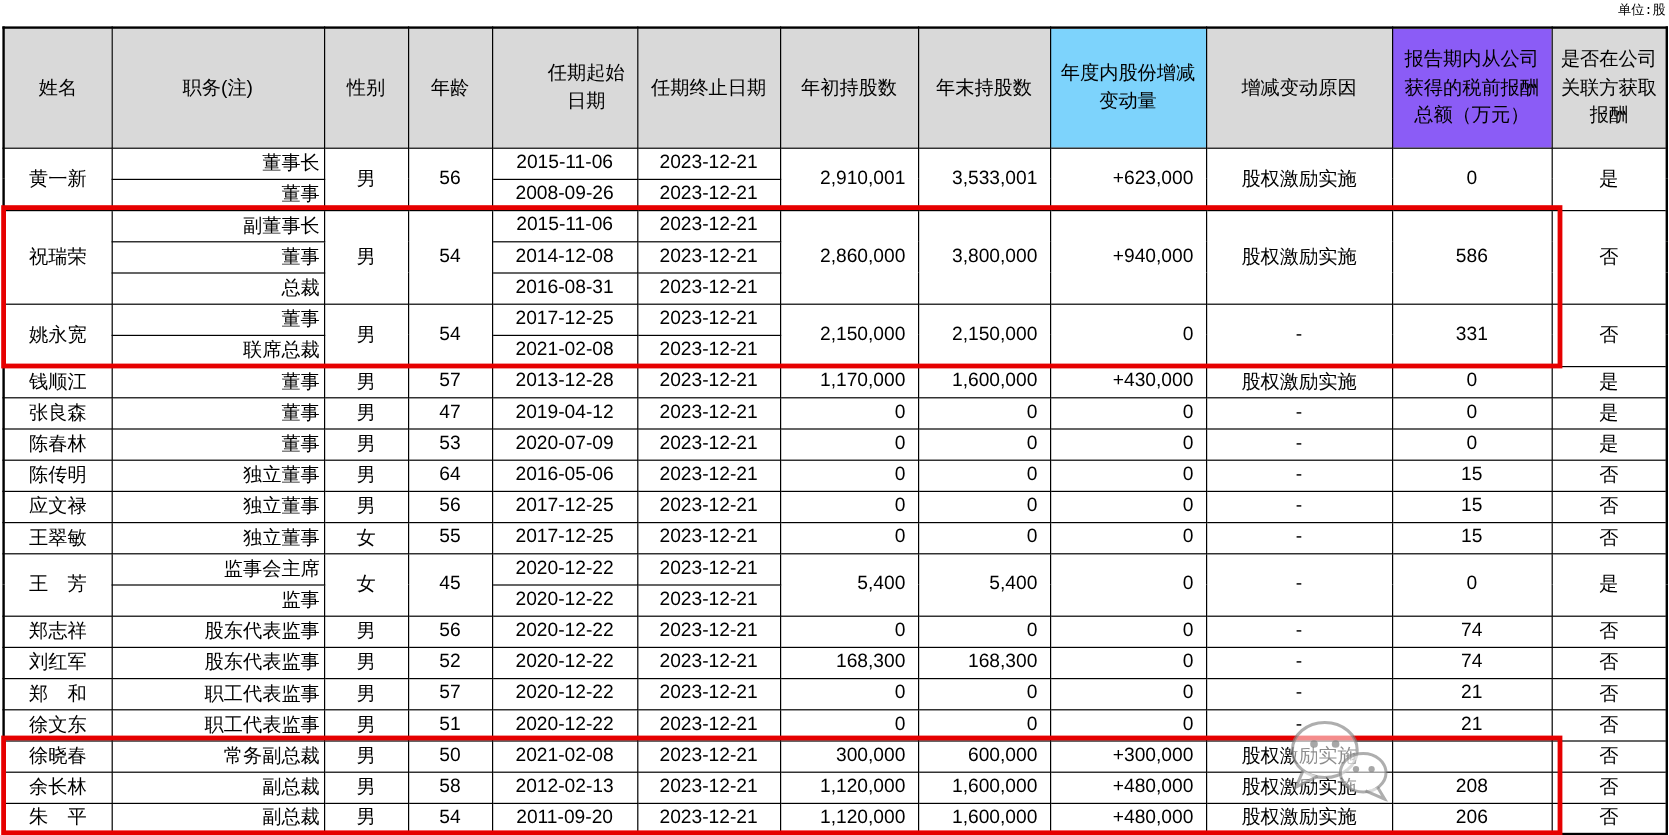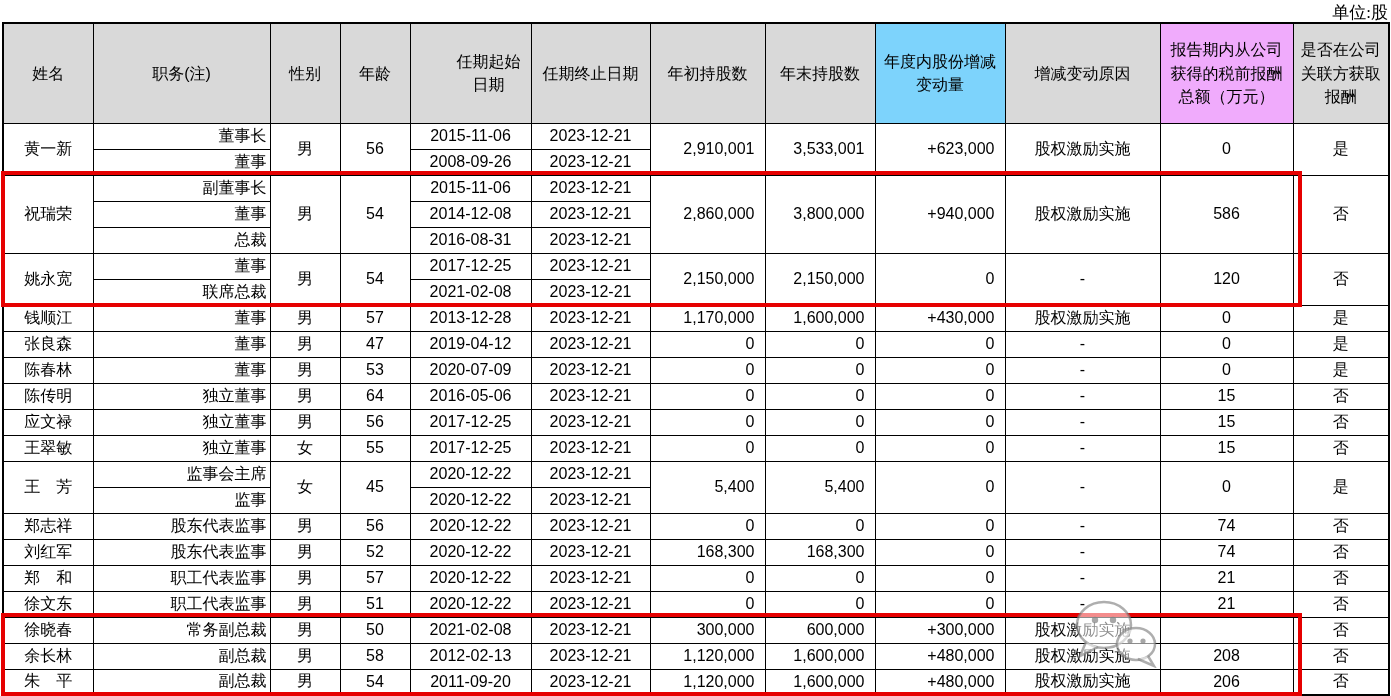--- a/index.html
+++ b/index.html
@@ -1,19 +1,19 @@
 <!DOCTYPE html>
 <html><head>
 <meta charset="utf-8">
 <style>
   html,body{margin:0;padding:0;background:#ffffff;}
   body{font-family:"Liberation Sans","DejaVu Sans",sans-serif;color:#000;}
   #stage{position:relative;width:1391px;height:696px;background:#fff;overflow:hidden;}
 
-  #unit-label{position:absolute;top:1px;right:3px;font-size:17px;font-family:Liberation Serif, serif;}
+  #unit-label{position:absolute;top:1px;right:3px;font-size:11px;font-family:Liberation Mono, monospace;}
 
   table.exec{position:absolute;left:2px;top:22px;width:1386px;border-collapse:collapse;table-layout:fixed;border:2px solid #000;}
   .exec th,.exec td{border:1px solid #000;vertical-align:middle;font-size:16px;padding:0 3px;overflow:hidden;}
   .exec thead tr{height:100px;}
   .exec tbody tr{height:26px;}
   .exec th{font-weight:normal;text-align:center;line-height:1.45;padding:2px 4px;}
   td.c{text-align:center;}
   td.l{text-align:right;padding-left:8px;}
   td.r{text-align:right;padding-right:10px;}
   .num{font-size:17px;}
@@ -58,21 +58,21 @@
         <th style="background: rgb(217, 217, 217);">姓名</th>
         <th style="background: rgb(217, 217, 217);">职务(注)</th>
         <th style="background: rgb(217, 217, 217);">性别</th>
         <th style="background: rgb(217, 217, 217);">年龄</th>
         <th style="background: rgb(217, 217, 217); padding-left: 40px;">任期起始日期</th>
         <th style="background: rgb(217, 217, 217);">任期终止日期</th>
         <th style="background: rgb(217, 217, 217); margin-top: 34px;">年初持股数</th>
         <th style="background: rgb(217, 217, 217);">年末持股数</th>
         <th style="background: #7dd3fc;">年度内股份增减变动量</th>
         <th style="background: rgb(217, 217, 217);">增减变动原因</th>
-        <th style="background: #f0abfc;">报告期内从公司获得的税前报酬总额（万元）</th>
+        <th style="background: #8b5cf6;">报告期内从公司获得的税前报酬总额（万元）</th>
         <th style="background: rgb(217, 217, 217);">是否在公司关联方获取报酬</th>
       </tr>
     </thead>
     <tbody>
         <tr>
           <td class="c" rowspan="2">黄一新</td>
           <td class="l">董事长</td>
           <td class="c" rowspan="2">男</td>
           <td class="c num" rowspan="2">56</td>
           <td class="c num">2015-11-06</td>
@@ -117,21 +117,21 @@
           <td class="c" rowspan="2">姚永宽</td>
           <td class="l">董事</td>
           <td class="c" rowspan="2">男</td>
           <td class="c num" rowspan="2">54</td>
           <td class="c num">2017-12-25</td>
           <td class="c num">2023-12-21</td>
           <td class="r num" rowspan="2">2,150,000</td>
           <td class="r num" rowspan="2">2,150,000</td>
           <td class="r num" rowspan="2">0</td>
           <td class="c" rowspan="2">-</td>
-          <td class="c num" rowspan="2">120</td>
+          <td class="c num" rowspan="2">331</td>
           <td class="c" rowspan="2">否</td>
         </tr>
         <tr>
           <td class="l">联席总裁</td>
           <td class="c num">2021-02-08</td>
           <td class="c num">2023-12-21</td>
         </tr>
         <tr>
           <td class="c">钱顺江</td>
           <td class="l">董事</td>

